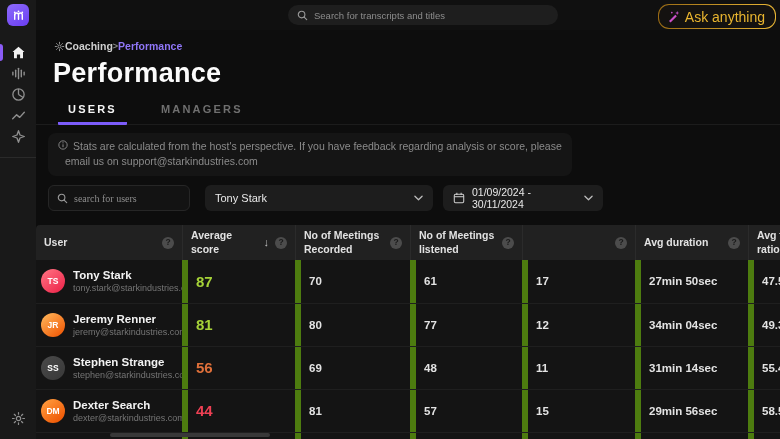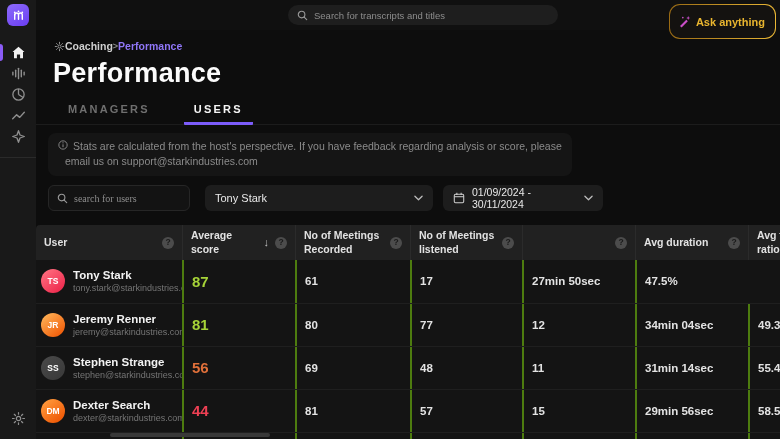--- a/index.html
+++ b/index.html
@@ -19,26 +19,26 @@
   .global-search {
     position:absolute; left:288px; top:5px; width:270px; height:20px;
     background:#1e1e1e; border-radius:10px; display:flex; align-items:center; padding:0 9px; gap:6px;
   }
   .global-search input {
     background:transparent; border:none; outline:none; color:#cfcfcf;
     font-family:"Liberation Sans", sans-serif; font-size:9.5px; width:100%;
   }
   .global-search input::placeholder { color:#8d8d8d; }
   .ask-btn {
-    position:absolute; right:4px; top:4px; height:35px; padding:0 10px 0 8px;
+    position:absolute; right:4px; top:4px; height:25px; padding:0 10px 0 8px;
     display:flex; align-items:center; gap:5px; border-radius:11px; cursor:pointer;
     border:1px solid transparent;
     background:linear-gradient(#141210,#141210) padding-box,
                linear-gradient(90deg,#9a6b14,#eab735) border-box;
-    color:#e9b52f; font-size:11px; font-weight:bold;
+    color:#e9b52f; font-size:14px; font-weight:normal;
   }
   
   .sidebar {
     position:absolute; left:0; top:0; bottom:0; width:36px; background:#191919; z-index:6;
     display:flex; flex-direction:column; align-items:center;
   }
   .side-nav { margin-top:42px; display:flex; flex-direction:column; align-items:center; width:100%; }
   .side-item { width:36px; height:21px; display:flex; align-items:center; justify-content:center; position:relative; cursor:pointer; }
   .active-bar { position:absolute; left:0; top:2px; width:3px; height:17px; border-radius:0 3px 3px 0; background:#8b5cf6; }
   .side-divider { width:36px; height:1px; background:#2a2a2a; margin-top:10px; }
@@ -97,21 +97,21 @@
   .th.col-last .th-label { max-width:50px; }
   .sort-ind { color:#bdbdbd; font-size:11px; font-weight:normal; }
   .help {
     margin-left:auto; flex:0 0 auto; width:12px; height:12px; border-radius:50%;
     background:#4c4c4c; color:#1a1a1a; font-size:8.5px; font-weight:bold;
     display:flex; align-items:center; justify-content:center; cursor:pointer;
   }
   .row { background:#141414; height:43px; }
   .row + .row { border-top:1px solid #1f1f1f; }
   .td { display:flex; align-items:center; padding:0 8px; font-size:11.5px; font-weight:bold; color:#e3e3e3; overflow:hidden; }
-  .td + .td { border-left:2px solid #4d7c0f; }
+  .td + .td { border-left:6px solid #4d7c0f; }
   .td.user-cell { padding:0 4px 0 5px; gap:8px; }
   .avatar {
     flex:0 0 auto; width:24px; height:24px; border-radius:50%;
     display:flex; align-items:center; justify-content:center;
     font-size:8.5px; font-weight:bold; color:#fff;
   }
   .uname { font-size:11.5px; font-weight:bold; color:#f2f2f2; white-space:nowrap; }
   .uemail { font-size:9px; color:#757575; font-weight:normal; white-space:nowrap; margin-top:2px; }
   .score { font-size:15px; }
   .hscroll { position:absolute; bottom:2px; left:110px; width:160px; height:4px; border-radius:2px; background:#383838; }
@@ -224,22 +224,22 @@
       </svg>
     </span>
     <span class="crumb-root">Coaching</span>
     <span class="crumb-sep">&gt;</span>
     <span class="crumb-current">Performance</span>
   </div>
 
   <div class="page-title">Performance</div>
 
   <div class="tabs">
+    <div class="tab active">USERS</div>
     <div class="tab">MANAGERS</div>
-    <div class="tab active">USERS</div>
   </div>
 
   <div class="notice">
     <div class="notice-line1">
       <span>
         <svg width="10" height="10" viewBox="0 0 12 12" style="margin-top:1px">
             <circle cx="6" cy="6" r="5" fill="none" stroke="#8b8b8b" stroke-width="1.1"></circle>
             <line x1="6" y1="5.2" x2="6" y2="8.6" stroke="#8b8b8b" stroke-width="1.2"></line>
             <circle cx="6" cy="3.4" r=".8" fill="#8b8b8b"></circle>
           </svg>
@@ -320,20 +320,21 @@
 
       <div class="tr row">
         <div class="td user-cell">
           <span class="avatar" style="background: linear-gradient(140deg, rgb(255, 109, 126) 10%, rgb(238, 45, 80) 85%);">TS</span>
           <span>
             <div class="uname">Tony Stark</div>
             <div class="uemail">tony.stark@starkindustries.com</div>
           </span>
         </div>
         <div class="td score" style="color: rgb(166, 211, 56);">87</div>
+        <div class="td">70</div>
         <div class="td">61</div>
         <div class="td">17</div>
         <div class="td">27min 50sec</div>
         <div class="td">47.5%</div>
       </div>
 
       <div class="tr row">
         <div class="td user-cell">
           <span class="avatar" style="background: linear-gradient(140deg, rgb(255, 176, 84) 10%, rgb(241, 96, 13) 85%);">JR</span>
           <span>

